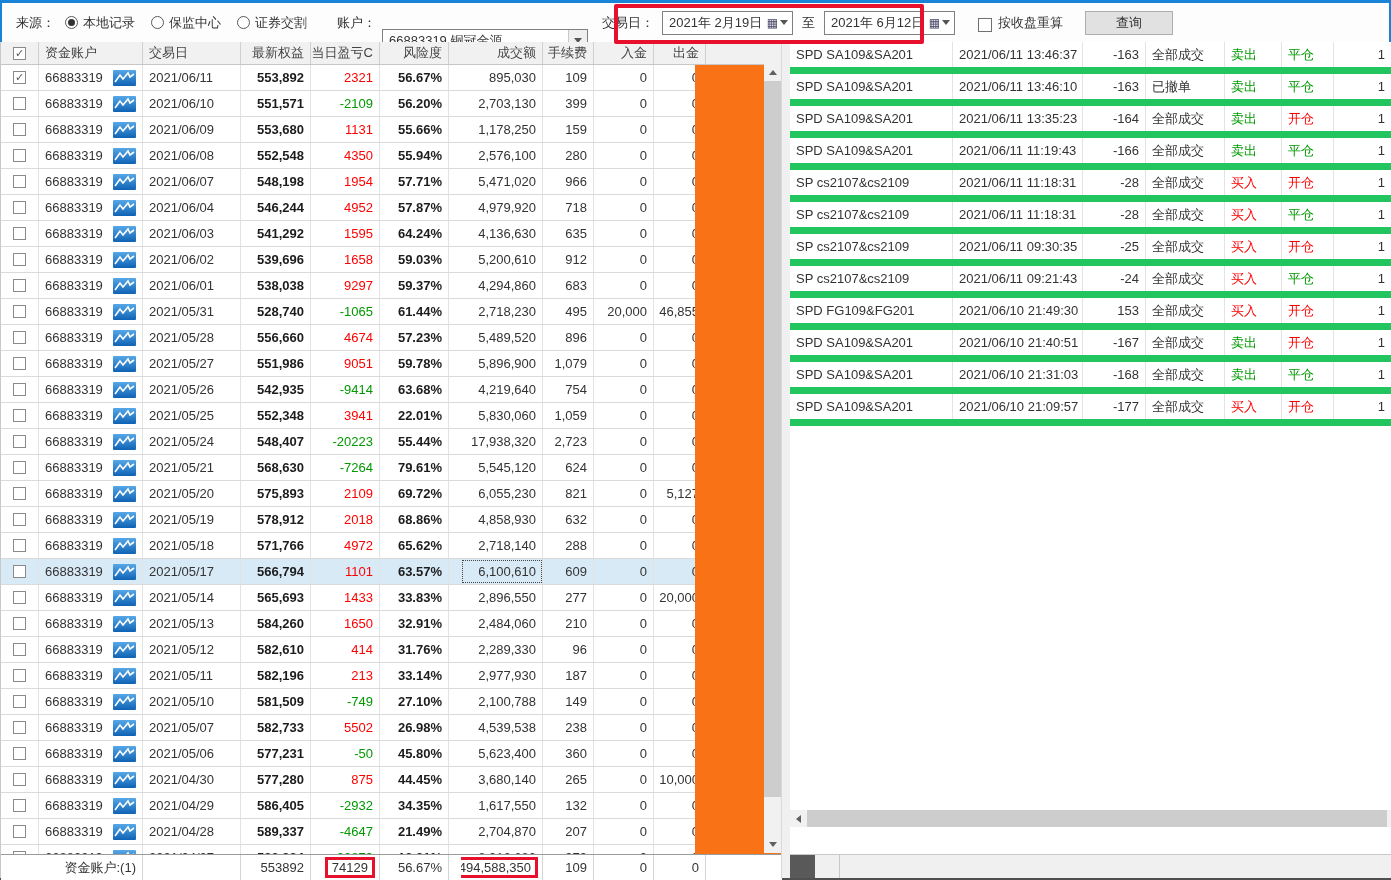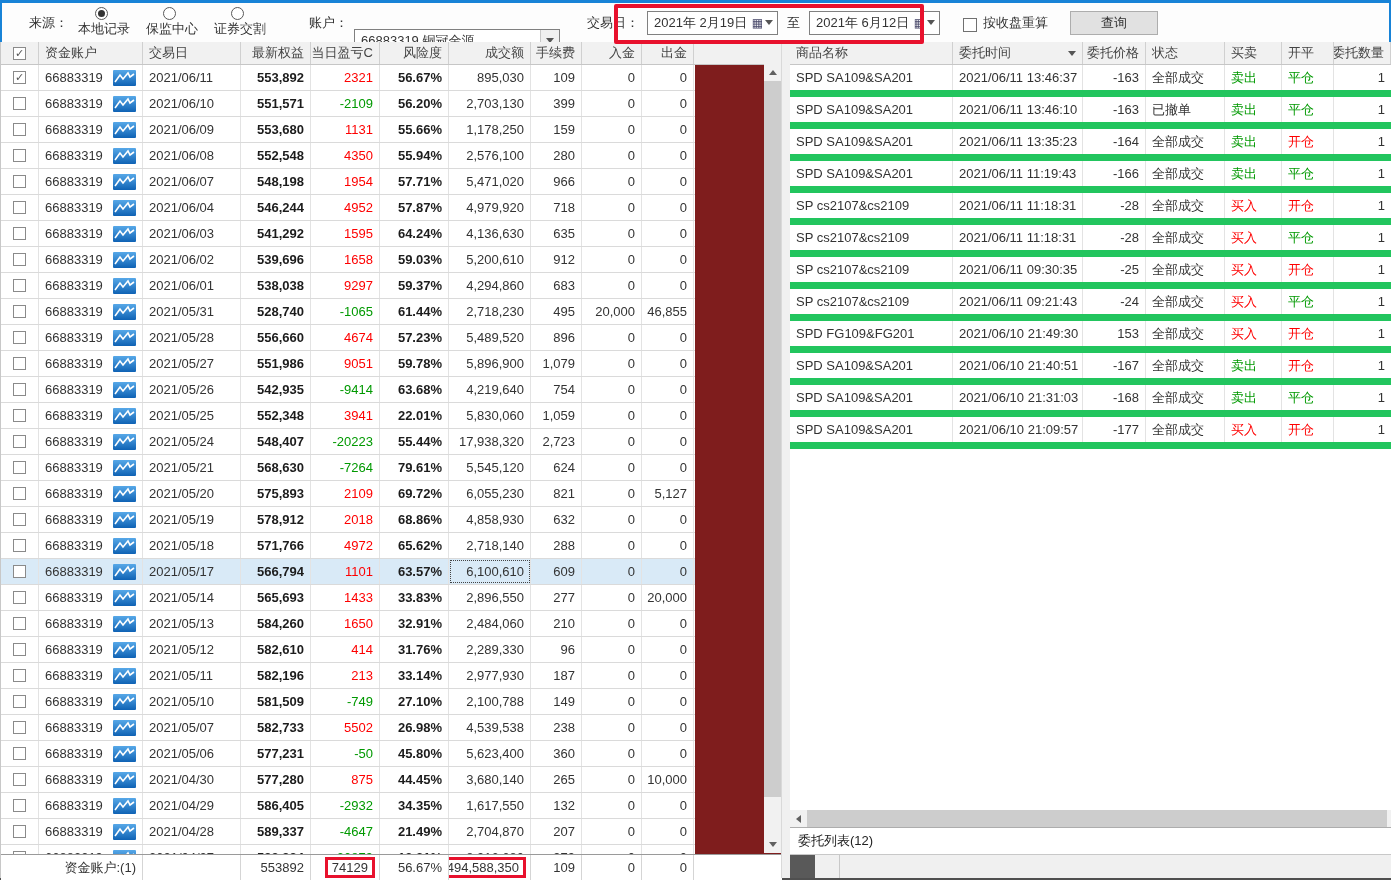--- a/index.html
+++ b/index.html
@@ -1,61 +1,61 @@
 <!DOCTYPE html>
 <html><head>
 <meta charset="utf-8">
 <style>
   html,body{margin:0;padding:0;}
   body{width:1391px;height:880px;overflow:hidden;font-family:"Liberation Sans",sans-serif;background:#fff;position:relative;}
   .app{position:absolute;inset:0;background:#fff;}
   .topline{height:3px;background:#1883d7;}
   
   .toolbar{height:39px;display:flex;align-items:center;background:#fdfdfd;border-left:2px solid #1883d7;border-right:2px solid #1883d7;font-size:13px;color:#333;position:relative;}
-  .lbl{margin-left:27px;white-space:nowrap;}
+  .lbl{margin-left:14px;white-space:nowrap;}
   .radios{display:flex;align-items:center;margin-left:10px;}
-  .radio-item{display:flex;align-items:center;margin-right:16px;cursor:default;flex-direction:column;}
+  .radio-item{display:flex;align-items:center;margin-right:16px;cursor:default;}
   .radio{width:13px;height:13px;border:1px solid #595959;border-radius:50%;background:#fff;margin-right:5px;position:relative;box-sizing:border-box;}
   .radio.on::after{content:"";position:absolute;left:2px;top:2px;width:7px;height:7px;border-radius:50%;background:#333;}
   .combo{margin-left:6px;width:206px;height:24px;border:1px solid #808080;background:#fff;display:flex;align-items:center;box-sizing:border-box;margin-top:36px;}
   .combo-text{flex:1;padding:0 6px;white-space:nowrap;overflow:hidden;}
   .combo-btn{width:18px;height:22px;background:#f0f0f0;border-left:1px solid #c8c8c8;display:flex;align-items:center;justify-content:center;}
   .tri-down{width:0;height:0;border-left:4px solid transparent;border-right:4px solid transparent;border-top:5px solid #555;}
   .datebox{width:131px;height:24px;border:1px solid #808080;background:#fff;display:flex;align-items:center;box-sizing:border-box;padding:0 4px 0 6px;white-space:nowrap;}
   .datebox .dtxt{flex:1;}
   .calico{font-size:12px;color:#446;margin:0 2px 0 2px;}
   .date-wrap{display:flex;align-items:center;margin-left:8px;}
   .to-lbl{margin:0 9px;}
   .chk-wrap{display:flex;align-items:flex-end;margin-left:23px;cursor:default;}
   .cbx{width:14px;height:14px;border:1px solid #707070;background:#fff;margin-right:6px;box-sizing:border-box;}
   .query-btn{margin-left:22px;width:88px;height:24px;background:#e1e1e1;border:1px solid #adadad;font-size:13px;color:#333;font-family:"Liberation Sans",sans-serif;}
   .date-annotation{position:absolute;left:612px;top:1px;width:310px;height:40px;border:4px solid #e8112d;border-radius:2px;box-sizing:border-box;pointer-events:none;z-index:20;}
   
   .main{position:relative;height:836px;border-bottom:2px solid #4f4f4f;box-sizing:content-box;}
-  .left-panel{position:absolute;left:0;top:0;width:781px;height:836px;background:#7f1d1d;border-left:1px solid #c8c8c8;box-sizing:border-box;}
+  .left-panel{position:absolute;left:0;top:0;width:781px;height:836px;background:#f97316;border-left:1px solid #c8c8c8;box-sizing:border-box;}
   .splitter{position:absolute;left:781px;top:0;width:9px;height:836px;background:#f0f0f0;border-left:1px solid #d9d9d9;}
   .right-panel{position:absolute;left:790px;top:0;width:601px;height:836px;background:#fff;}
   
   .hdr{display:flex;height:22px;background:#f1f1f1;border-bottom:1px solid #c6c6c6;font-size:13px;color:#444;}
   .hdr .cell{border-right:1px solid #d0d0d0;background:#f1f1f1;}
   .cell{display:flex;align-items:center;padding:0 6px;box-sizing:border-box;border-right:1px solid #e3e3e3;overflow:hidden;white-space:nowrap;flex:none;}
   .num{justify-content:flex-end;text-align:right;}
   .lbody{height:789px;overflow:hidden;width:694px;}
   .lrow{display:flex;height:25px;border-bottom:1px solid #dadada;font-size:13px;color:#333;background:#fff;}
   .lrow.selected{background:#d9eaf7;}
   .bold{font-weight:bold;color:#1c1c1c;}
   .red{color:#fe0000;}
   .green{color:#009900;}
   .lc0{width:38px;justify-content:center;}
   .lc1{width:104px;}
   .lc2{width:98px;}
   .lc3{width:70px;}
   .lc4{width:69px;}
   .lc5{width:69px;}
-  .lc6{width:82px;}
+  .lc6{width:82px;margin-left:12px;}
   .lc7{width:51px;}
   .lc8{width:60px;}
   .lc9{width:52px;}
   .sum0{width:142px;justify-content:flex-end;}
   .focuscell{outline:1px dotted #444;outline-offset:-2px;}
   .cb{width:13px;height:13px;border:1px solid #8a8a8a;background:#fff;display:flex;align-items:center;justify-content:center;box-sizing:border-box;}
   .cb.checked::after{content:"\2713";font-size:11px;color:#555;line-height:1;}
   .acct{flex:1;}
   .chart-ico{display:inline-flex;margin-left:2px;}
   .lsummary{display:flex;height:25px;border-top:1px solid #9a9a9a;background:#fff;font-size:13px;color:#333;align-items:stretch;width:781px;}
@@ -871,32 +871,20 @@
           </div>
         <div class="cell lc7 num">109</div>
         <div class="cell lc8 num">0</div>
         <div class="cell lc9 num">0</div>
       </div>
     </div>
 
     <div class="splitter"></div>
 
     <div class="right-panel">
-      <div class="hdr">
-        <div class="cell rc0">商品名称</div>
-        <div class="cell rc1">
-          <span>委托时间</span>
-          <span class="sort-arrow"></span>
-        </div>
-        <div class="cell rc2 num">委托价格</div>
-        <div class="cell rc3">状态</div>
-        <div class="cell rc4">买卖</div>
-        <div class="cell rc5">开平</div>
-        <div class="cell rc6 num">委托数量</div>
-      </div>
       <div class="rbody">
 
       <div class="rrow">
             <div class="cell rc0">SPD SA109&amp;SA201</div>
             <div class="cell rc1">2021/06/11 13:46:37</div>
             <div class="cell rc2 num">-163</div>
             <div class="cell rc3">全部成交</div>
             <div class="cell rc4 green">卖出</div>
             <div class="cell rc5 green">平仓</div>
             <div class="cell rc6 num">1</div>
@@ -1000,21 +988,20 @@
             <div class="cell rc5 red">开仓</div>
             <div class="cell rc6 num">1</div>
           </div>
         </div>
       <div class="hscroll">
         <div class="sbtn" style="left:0;top:0;width:17px;height:17px">
             <span class="tri-left-s"></span>
           </div>
         <div class="hthumb"></div>
       </div>
-      <div class="rstatus">委托列表(12)</div>
       <div class="rtabs">
 
       <div class="rtab active"></div>
           <div class="rtab"></div>
         </div>
     </div>
 
   </div>
 </div>
 

